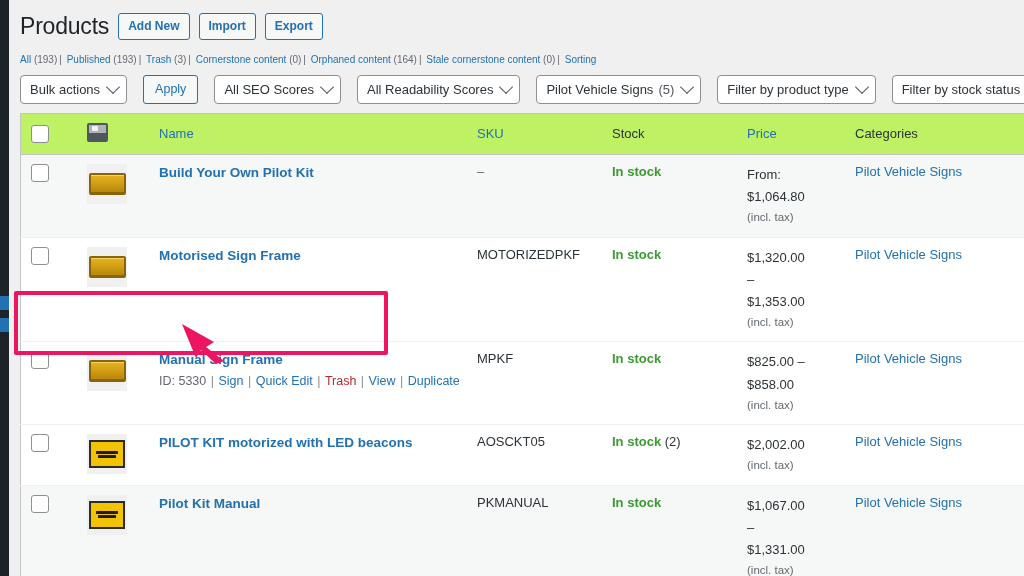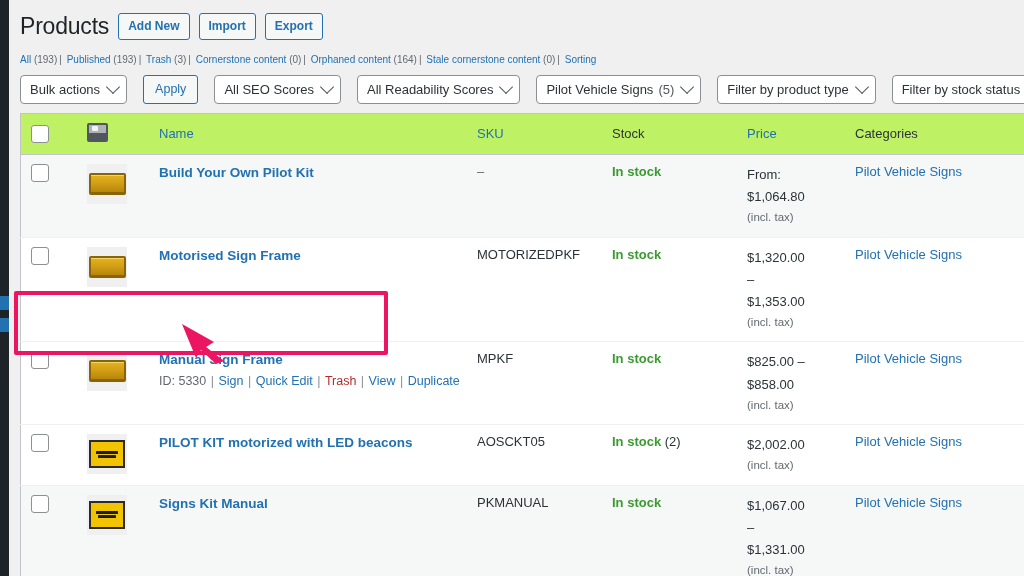--- a/index.html
+++ b/index.html
@@ -339,21 +339,21 @@
           <td class="c-cb"><span class="wp-checkbox"></span></td>
           <td class="c-thumb">
             <span class="prod-thumb">
               <span class="sign-board">
                   <i class="l1"></i>
                   <i class="l2"></i>
                 </span>
             </span>
           </td>
           <td class="c-name">
-            <a class="row-title">Signs Kit Manual</a>
+            <a class="row-title">Pilot Kit Manual</a>
           </td>
           <td class="c-sku"><span>PKMANUAL</span></td>
           <td class="c-stock"><span class="instock">In stock</span></td>
           <td class="c-price price">
             <div>$1,067.00</div>
             <div>–</div>
             <div>$1,331.00</div>
             <div class="tax">(incl. tax)</div>
           </td>
           <td class="c-cat"><a class="term-link">Pilot Vehicle Signs</a></td>

